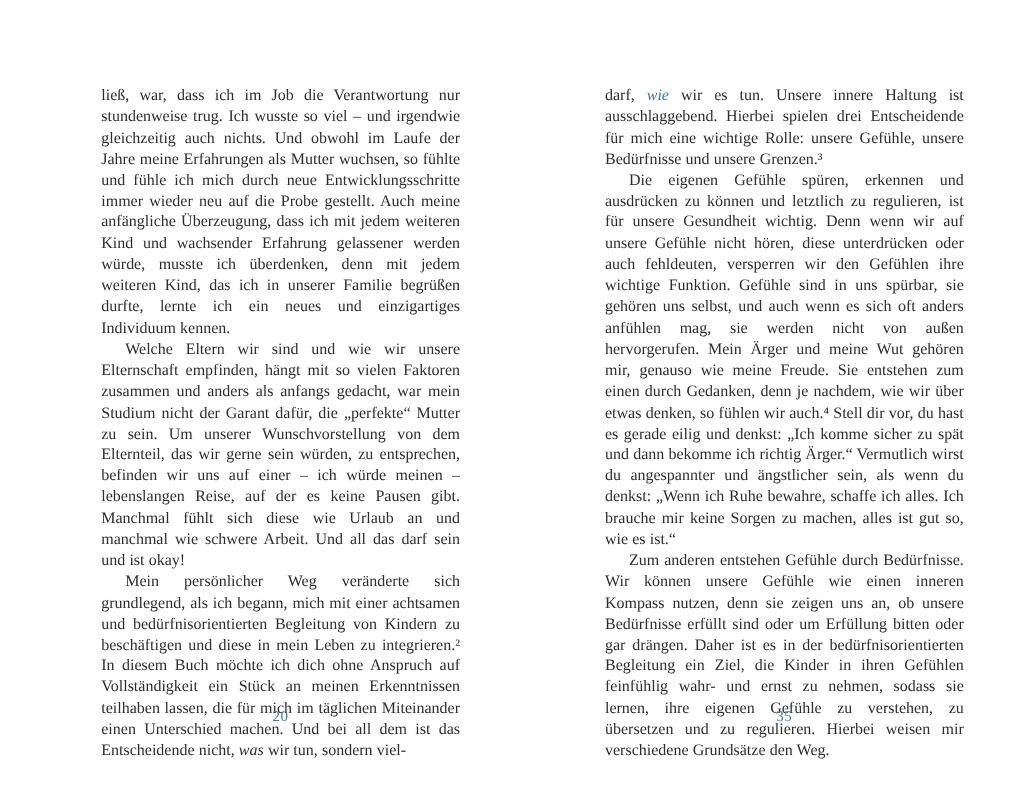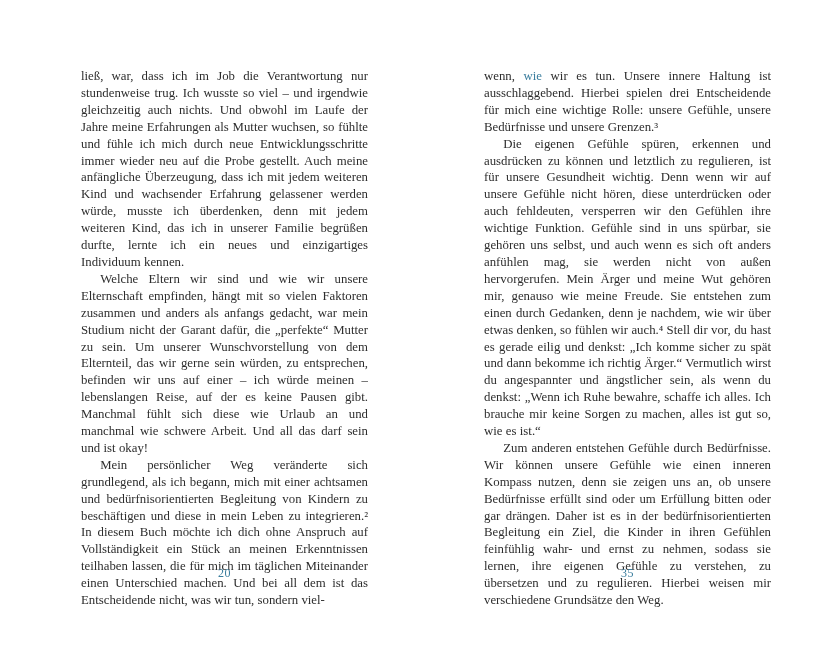--- a/index.html
+++ b/index.html
@@ -27,21 +27,21 @@
   p.para {
     margin: 0;
     text-align: justify;
     font-size: 12.8px;
     line-height: 16.9px;
     hyphens: auto;
     -webkit-hyphens: auto;
     word-spacing: 0.01em;
   }
   p.para.indent { text-indent: 1.5em; }
-  .seg-italic { }
+  .seg-italic { font-style: italic; }
   .seg-accent { color: #3a7d9d; }
   .page-number {
     position: absolute;
     top: 566px;
     width: 287px;
     text-align: center;
     font-size: 12px;
     letter-spacing: 0.04em;
     color: #3a7d9d;
   }
@@ -61,21 +61,21 @@
       <span>Welche Eltern wir sind und wie wir unsere Elternschaft empfinden, hängt mit so vielen Faktoren zusammen und anders als anfangs gedacht, war mein Studium nicht der Garant dafür, die „perfekte“ Mutter zu sein. Um unserer Wunschvorstellung von dem Elternteil, das wir gerne sein würden, zu entsprechen, befinden wir uns auf einer – ich würde meinen – lebenslangen Reise, auf der es keine Pausen gibt. Manchmal fühlt sich diese wie Urlaub an und manchmal wie schwere Arbeit. Und all das darf sein und ist okay!</span>
     </p>
     <p class="para indent">
       <span>Mein persönlicher Weg veränderte sich grundlegend, als ich begann, mich mit einer achtsamen und bedürfnisorientierten Begleitung von Kindern zu beschäftigen und diese in mein Leben zu integrieren.² In diesem Buch möchte ich dich ohne Anspruch auf Vollständigkeit ein Stück an meinen Erkenntnissen teilhaben lassen, die für mich im täglichen Miteinander einen Unterschied machen. Und bei all dem ist das Entscheidende nicht, </span><span class="seg-italic">was</span><span> wir tun, sondern viel-</span>
     </p>
   </div>
   <div class="page-number left-num">20</div>
 
   <div class="page-col right">
     <p class="para">
-      <span>wenn, </span><span class="seg-italic seg-accent">wie</span><span> wir es tun. Unsere innere Haltung ist ausschlaggebend. Hierbei spielen drei Entscheidende für mich eine wichtige Rolle: unsere Gefühle, unsere Bedürfnisse und unsere Grenzen.³</span>
+      <span>darf, </span><span class="seg-italic seg-accent">wie</span><span> wir es tun. Unsere innere Haltung ist ausschlaggebend. Hierbei spielen drei Entscheidende für mich eine wichtige Rolle: unsere Gefühle, unsere Bedürfnisse und unsere Grenzen.³</span>
     </p>
     <p class="para indent">
       <span>Die eigenen Gefühle spüren, erkennen und ausdrücken zu können und letztlich zu regulieren, ist für unsere Gesundheit wichtig. Denn wenn wir auf unsere Gefühle nicht hören, diese unterdrücken oder auch fehldeuten, versperren wir den Gefühlen ihre wichtige Funktion. Gefühle sind in uns spürbar, sie gehören uns selbst, und auch wenn es sich oft anders anfühlen mag, sie werden nicht von außen hervorgerufen. Mein Ärger und meine Wut gehören mir, genauso wie meine Freude. Sie entstehen zum einen durch Gedanken, denn je nachdem, wie wir über etwas denken, so fühlen wir auch.⁴ Stell dir vor, du hast es gerade eilig und denkst: „Ich komme sicher zu spät und dann bekomme ich richtig Ärger.“ Vermutlich wirst du angespannter und ängstlicher sein, als wenn du denkst: „Wenn ich Ruhe bewahre, schaffe ich alles. Ich brauche mir keine Sorgen zu machen, alles ist gut so, wie es ist.“</span>
     </p>
     <p class="para indent">
       <span>Zum anderen entstehen Gefühle durch Bedürfnisse. Wir können unsere Gefühle wie einen inneren Kompass nutzen, denn sie zeigen uns an, ob unsere Bedürfnisse erfüllt sind oder um Erfüllung bitten oder gar drängen. Daher ist es in der bedürfnisorientierten Begleitung ein Ziel, die Kinder in ihren Gefühlen feinfühlig wahr- und ernst zu nehmen, sodass sie lernen, ihre eigenen Gefühle zu verstehen, zu übersetzen und zu regulieren. Hierbei weisen mir verschiedene Grundsätze den Weg.</span>
     </p>
   </div>
   <div class="page-number right-num">35</div>
 

